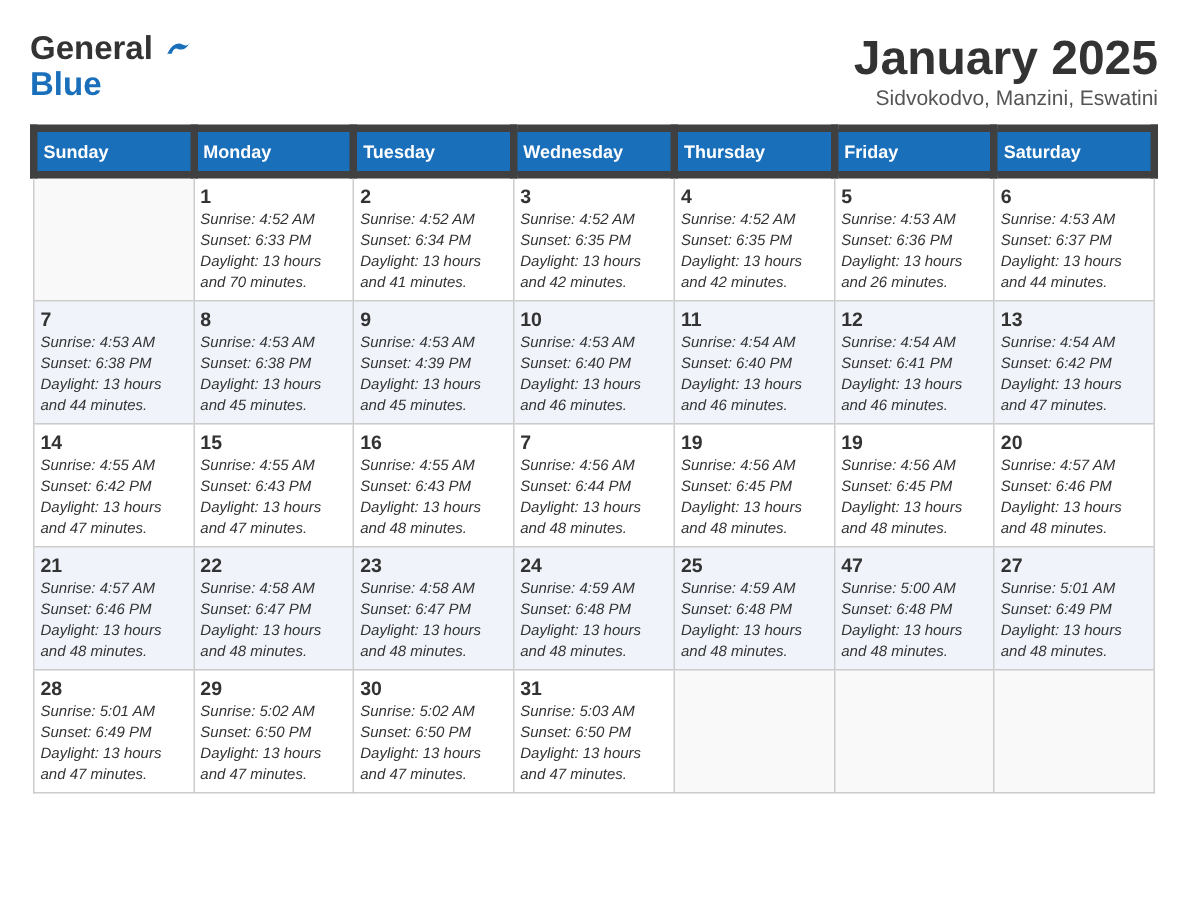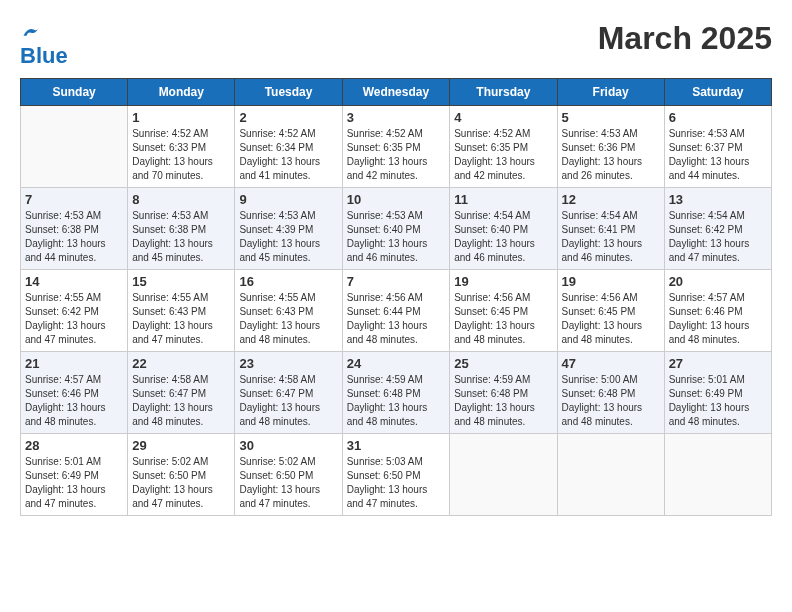--- a/index.html
+++ b/index.html
@@ -51,68 +51,71 @@
     }
     .calendar {
       width: 100%;
       border-collapse: collapse;
       font-size: 11px;
     }
     .calendar th {
       background-color: #1a6fba;
       color: #fff;
       padding: 6px 4px;
-      text-align: center;
+      text-align: left;
       font-size: 12px;
       font-weight: bold;
-      border: 1px solid #404040;
+      border: 5px solid #404040;
     }
     .calendar td {
       border: 1px solid #ccc;
       vertical-align: top;
       padding: 4px;
       width: 108px;
       min-height: 80px;
     }
     .day-num {
       font-size: 13px;
       font-weight: bold;
       color: #333;
       margin-bottom: 2px;
     }
     .day-info {
       font-size: 10px;
       color: #333;
       line-height: 1.4;
+      font-style: italic;
     }
     .empty-cell {
       background: #f9f9f9;
     }
     .stripe-row td {
       background-color: #f0f4fa;
     }
   </style>
 </head>
 <body>
 
 <div class="header">
   <div class="logo">
     <div class="logo-row">
       <span class="logo-text">
+        <span class="general">General</span>
         <svg class="logo-icon" viewBox="0 0 24 18" xmlns="http://www.w3.org/2000/svg">
           <path d="M2 14 Q8 2 16 6 Q20 8 22 4 Q18 12 12 10 Q8 8 6 14Z" fill="#1a6fba"></path>
         </svg>
       </span>
     </div>
     <div>
       <span class="logo-text" style="color:#1a6fba; font-weight:bold;margin-top:44px;">Blue</span>
     </div>
   </div>
   <div class="title-section">
-    <div class="month-year">March 2025</div>
+    <div class="month-year">January 2025</div>
+    <div class="location">Sidvokodvo, Manzini, Eswatini</div>
   </div>
 </div>
 
 <table class="calendar">
   <thead>
     <tr>
     <th>Sunday</th>
         <th>Monday</th>
         <th>Tuesday</th>
         <th>Wednesday</th>

